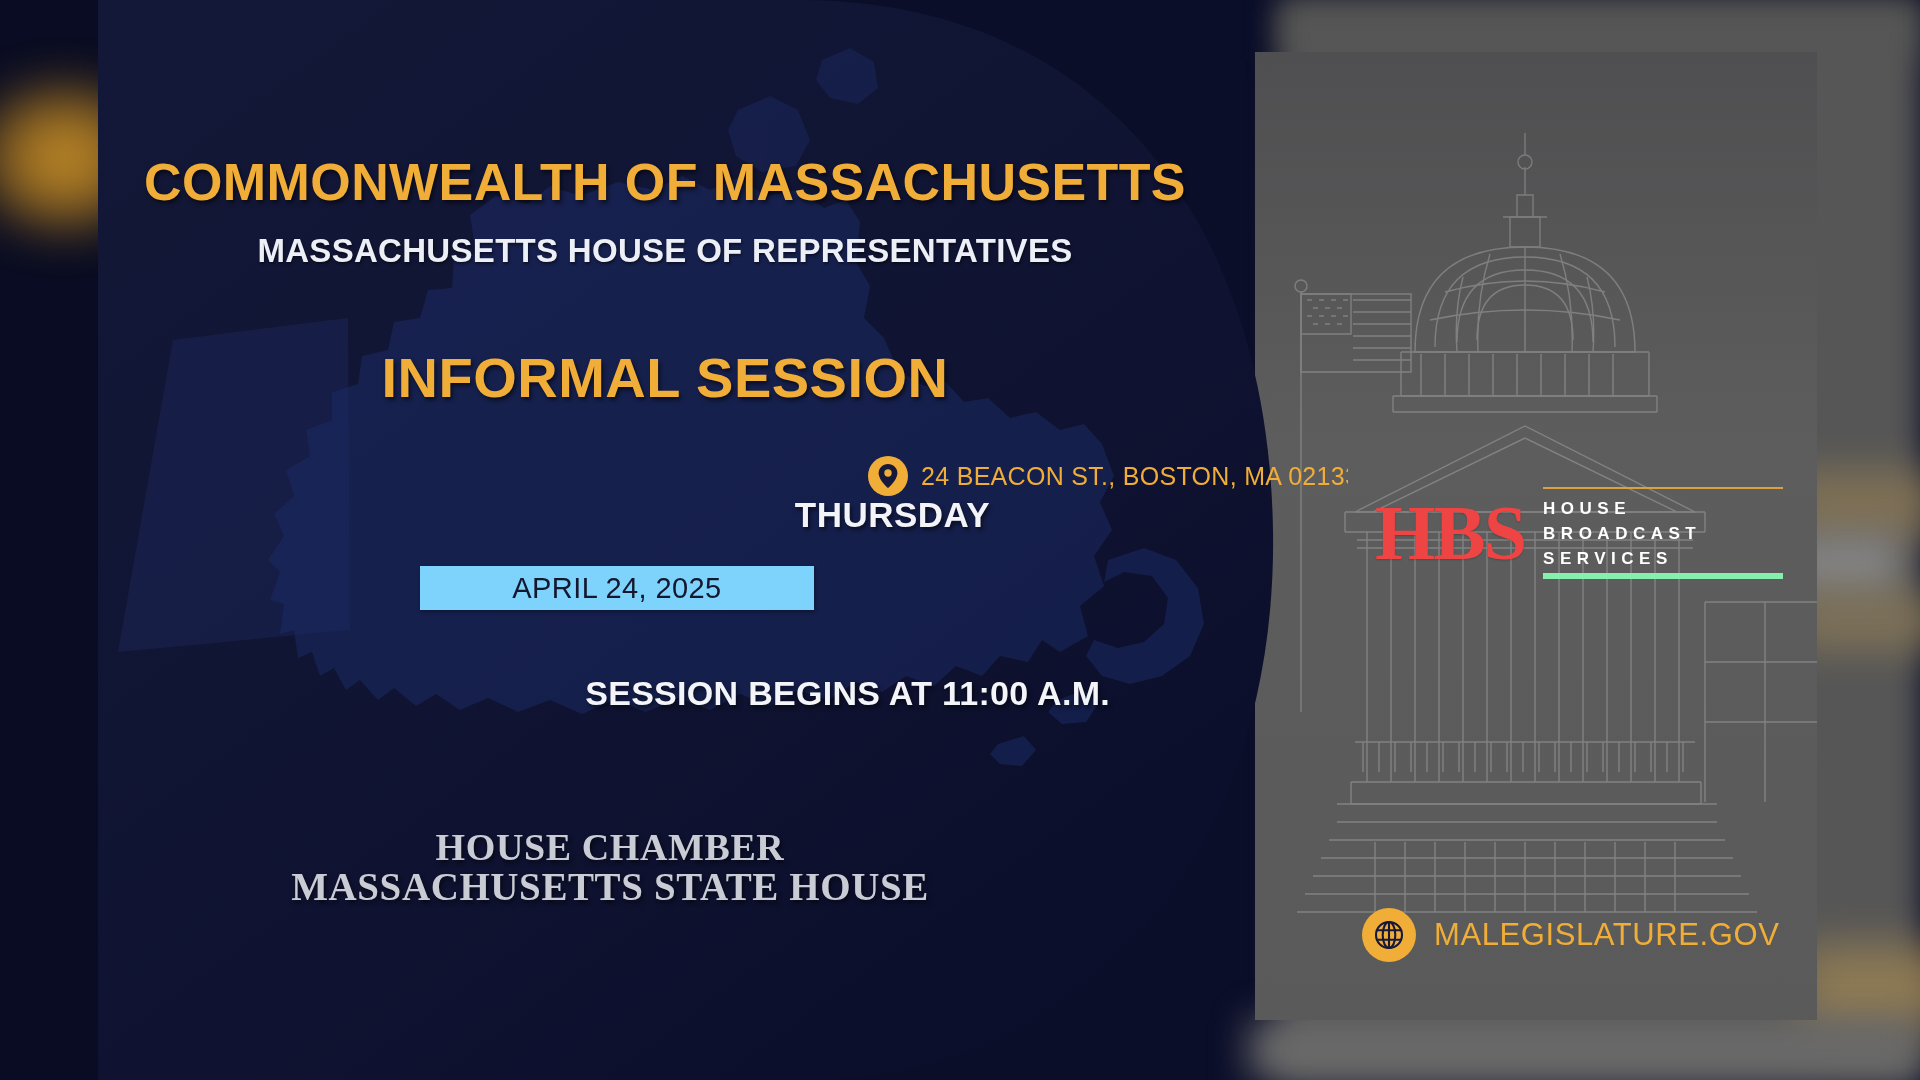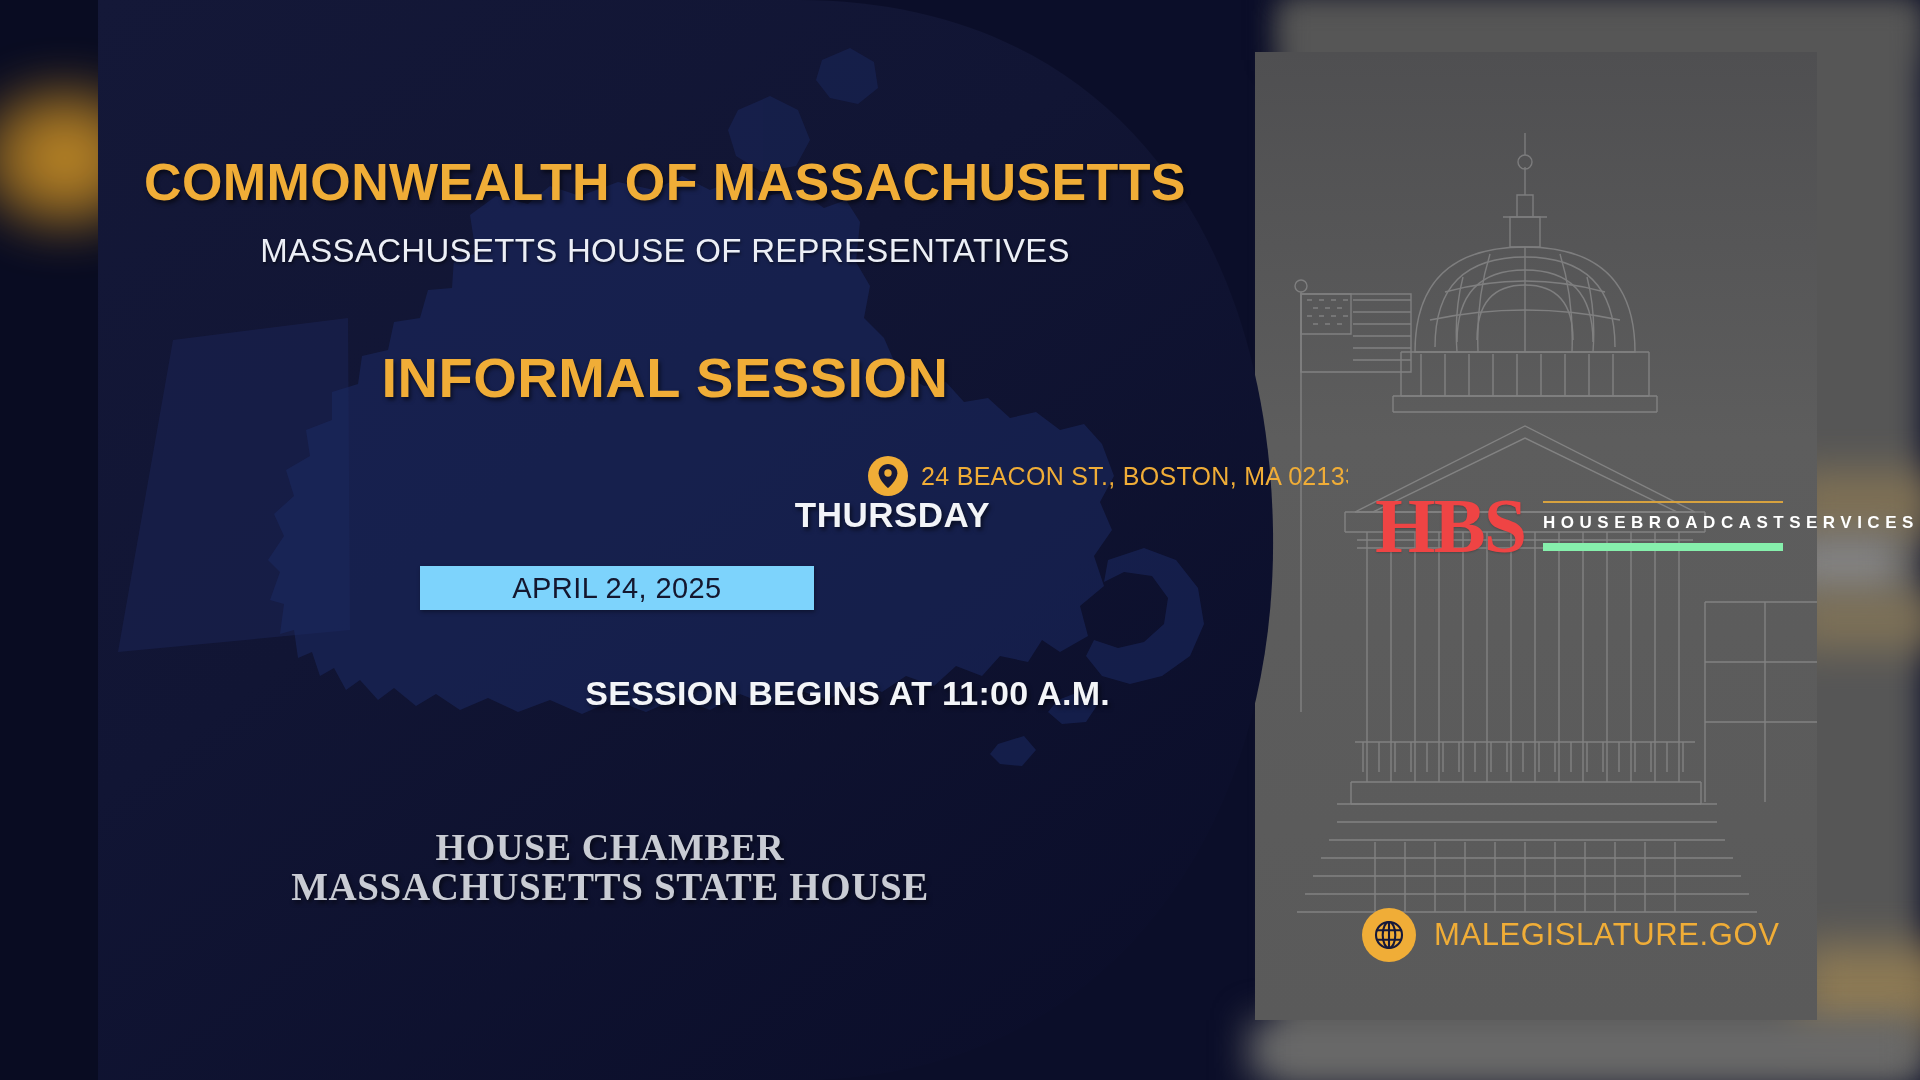--- a/index.html
+++ b/index.html
@@ -90,21 +90,21 @@
     position:absolute; left:12px; top:152px; width:1110px;
     text-align:center;
     font-size:52px; font-weight:bold; letter-spacing:.4px;
     color:#f0ad37;
     text-shadow:2px 3px 4px rgba(0,0,0,.55);
     white-space:nowrap;
   }
   .subtitle {
     position:absolute; left:12px; top:232px; width:1110px;
     text-align:center;
-    font-size:33px; font-weight:400; letter-spacing:.3px;
+    font-size:33px; font-weight:700; letter-spacing:.3px;
     color:#eceff6;
     text-shadow:1px 2px 3px rgba(0,0,0,.5);
     white-space:nowrap;
   }
   .session-type {
     position:absolute; left:12px; top:345px; width:1110px;
     text-align:center;
     font-size:56px; font-weight:bold; letter-spacing:.5px;
     color:#f0ad37;
     text-shadow:2px 3px 4px rgba(0,0,0,.55);
@@ -168,24 +168,24 @@
   }
   .hbs-mark {
     font-family:"Liberation Serif", serif;
     font-size:78px; font-weight:bold;
     color:#ef4444;
     letter-spacing:-2px;
     line-height:1;
     text-shadow:0 1px 2px rgba(0,0,0,.2);
   }
   .hbs-words {
-    display:flex; flex-direction:row;
-    padding:7px 0 8px 0;
+    display:flex; flex-direction:column;
+    padding:7px 0 2px 0;
     border-top:2px solid #d7a23f;
-    border-bottom:8px solid #86efac;
+    border-bottom:6px solid #86efac;
     width:240px;
   }
   .hbs-words span {
     color:#ffffff;
     font-size:17px; font-weight:bold;
     letter-spacing:5.5px;
     line-height:1.48;
   }
 
   

